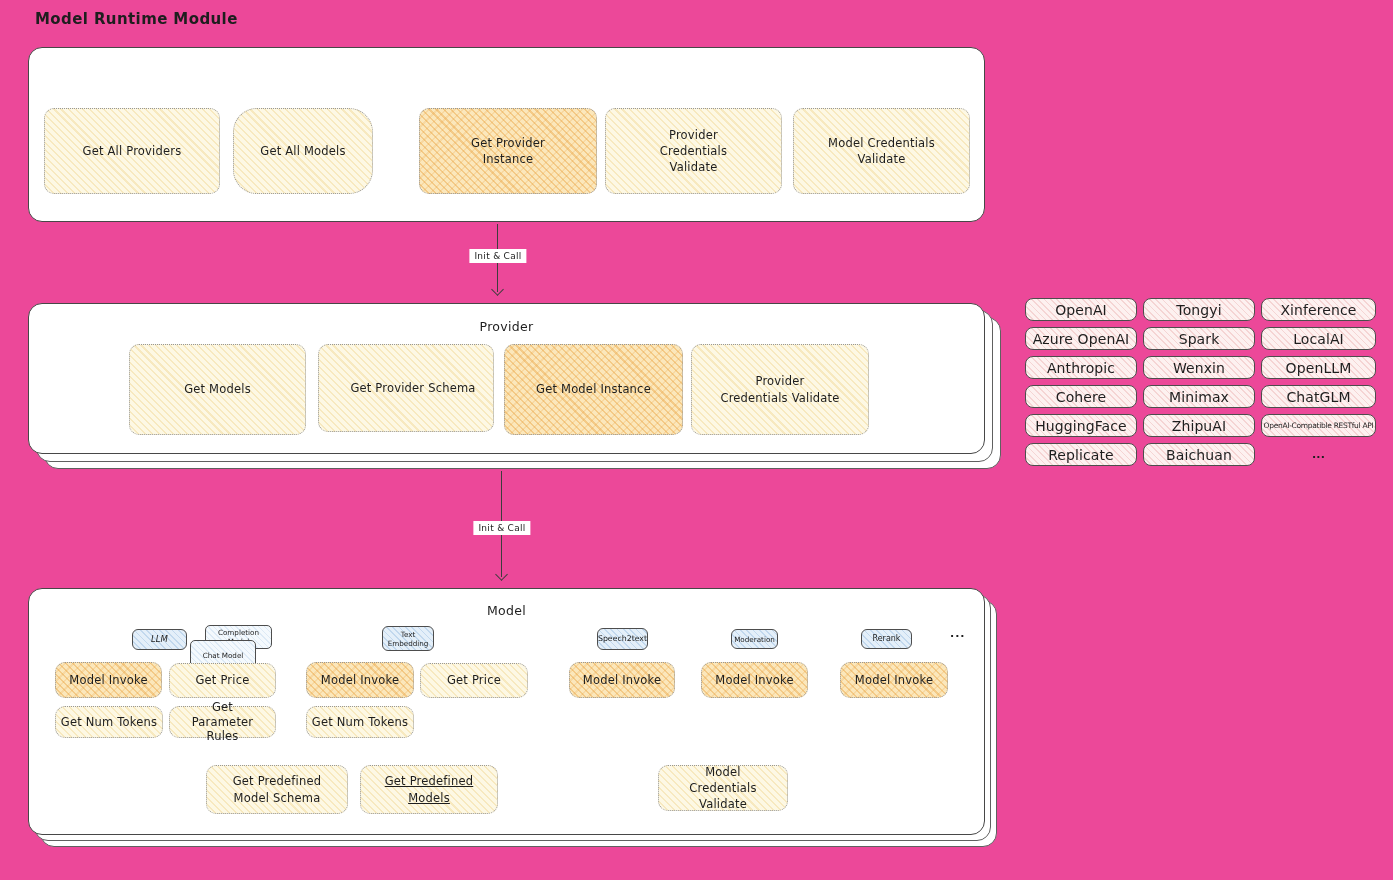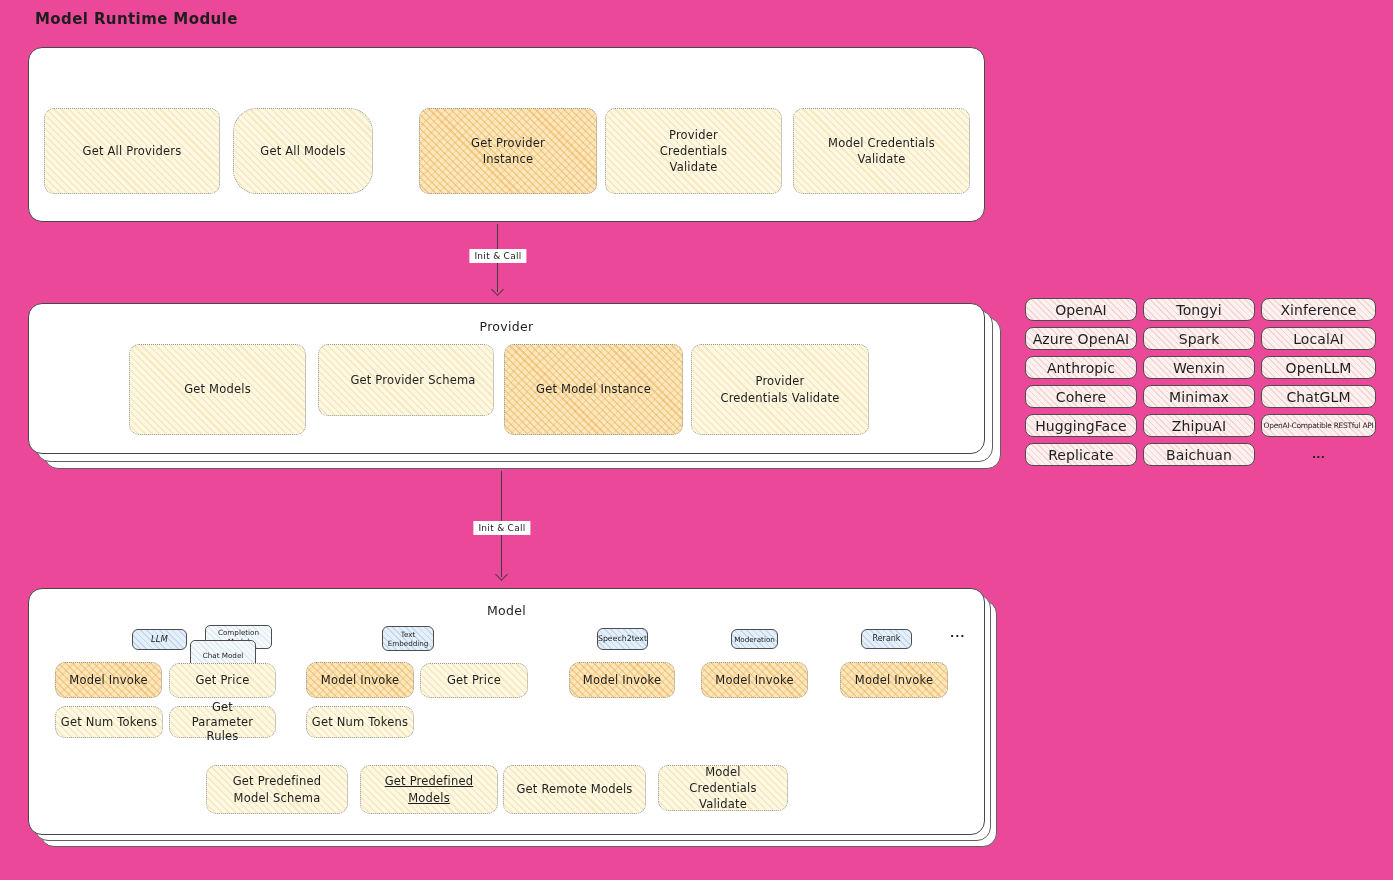--- a/index.html
+++ b/index.html
@@ -116,21 +116,21 @@
   <div class="arrow-head" style="left:493px; top:285px;"></div>
   <div class="arrow-label" style="left:498px; top:249px;">Init &amp; Call</div>
 
   <div class="layer" style="left:44px; top:317px; width:957px; height:152px;"></div>
   <div class="layer" style="left:36px; top:310px; width:957px; height:152px;"></div>
   <div class="panel" style="left:28px; top:303px; width:957px; height:151px;">
     <div class="panel-title" style="top:15px;">Provider</div>
     <div class="fn yellow" style="left:100px; top:40px; width:177px; height:91px;">
       <span>Get Models</span>
     </div>
-    <div class="fn yellow" style="left:289px; top:40px; width:176px; height:72px;padding-left:14px;">
+    <div class="fn yellow" style="left:289px; top:40px; width:176px; height:88px;padding-left:14px;">
       <span>Get Provider Schema</span>
     </div>
     <div class="fn orange" style="left:475px; top:40px; width:179px; height:91px;">
       <span>Get Model Instance</span>
     </div>
     <div class="fn yellow" style="left:662px; top:40px; width:178px; height:91px; padding:0 28px;">
       <span>Provider Credentials Validate</span>
     </div>
   </div>
 
@@ -204,21 +204,18 @@
     <div class="fn yellow" style="left:277px; top:117px; width:108px; height:32px;">
       <span>Get Num Tokens</span>
     </div>
 
     <div class="fn yellow" style="left:177px; top:176px; width:142px; height:49px; padding:0 12px;">
       <span>Get Predefined Model Schema</span>
     </div>
     <div class="fn yellow" style="left:331px; top:176px; width:138px; height:49px; padding:0 22px;text-decoration:underline;">
       <span>Get Predefined Models</span>
     </div>
-    <div class="fn yellow" style="left:474px; top:176px; width:143px; height:49px;">
-      <span>Get Remote Models</span>
-    </div>
     <div class="fn yellow" style="left:629px; top:176px; width:130px; height:46px; padding:0 14px;">
       <span>Model Credentials Validate</span>
     </div>
   </div>
 
 </div>
 
 </body></html>

